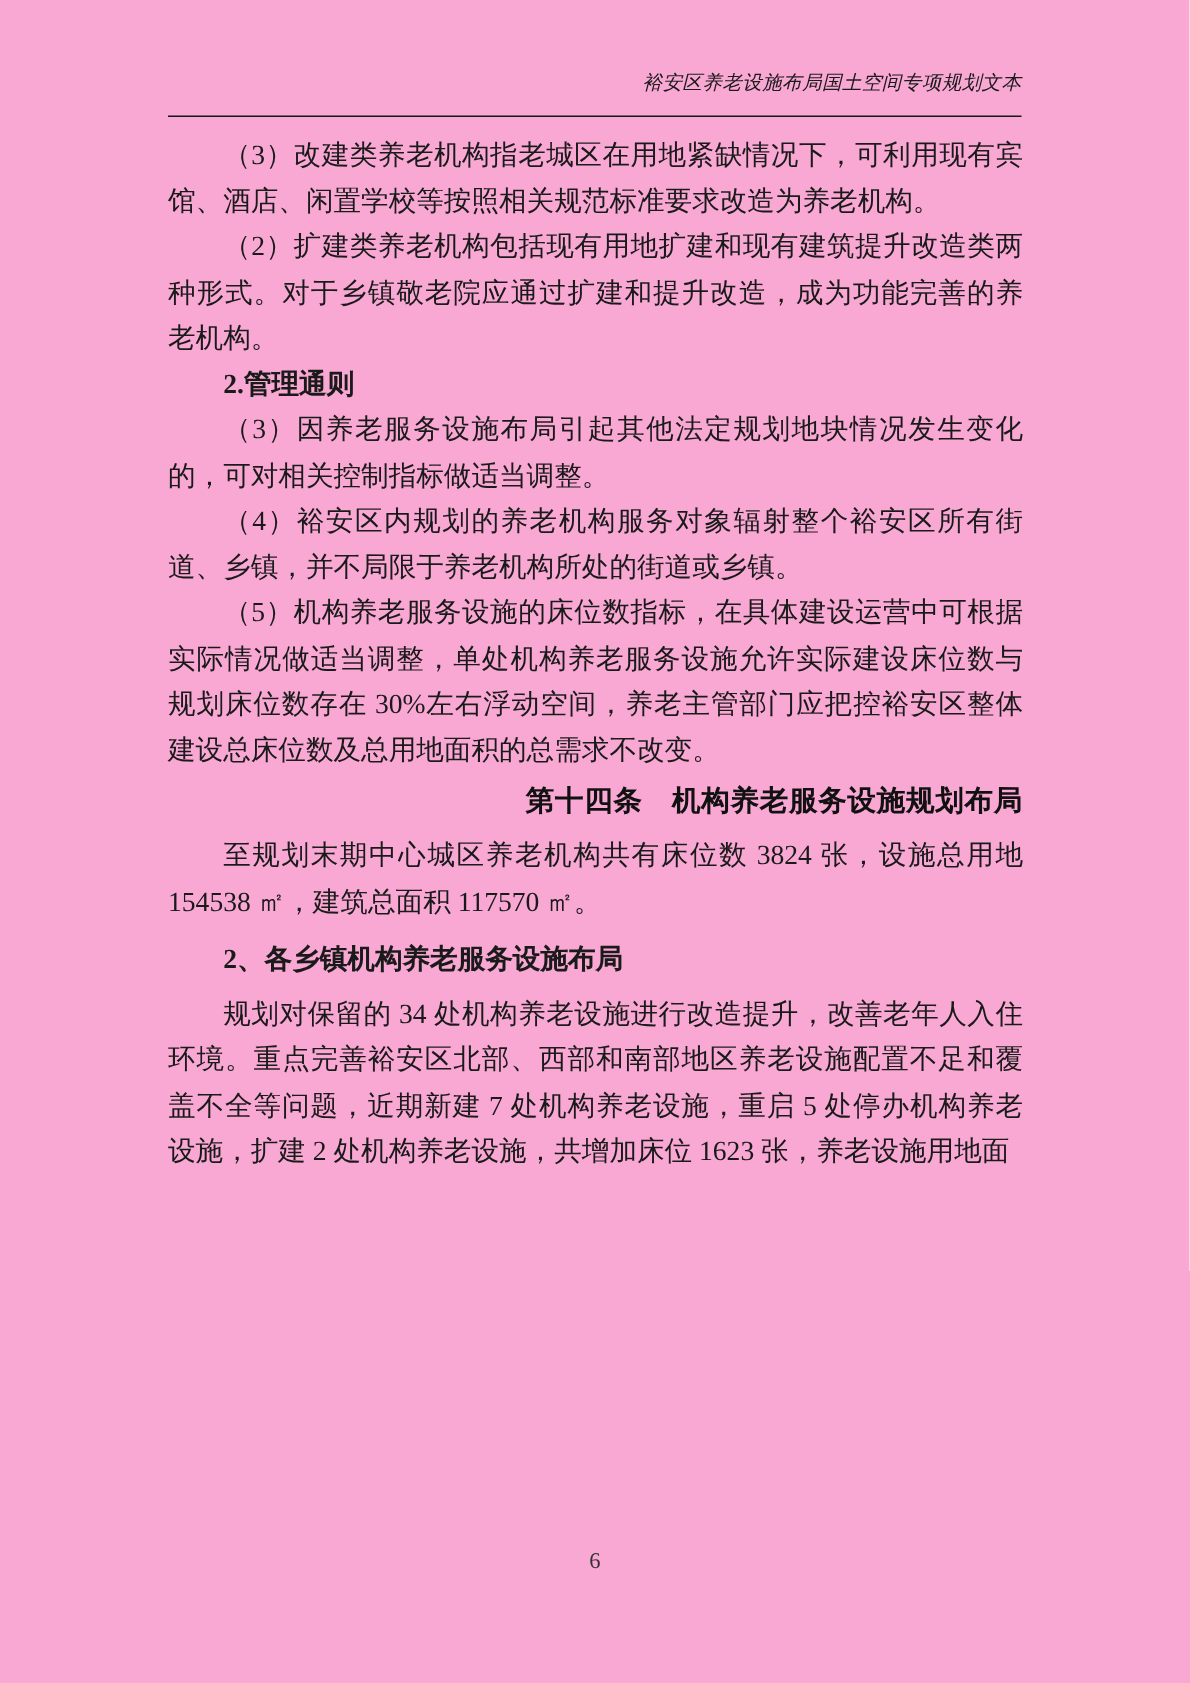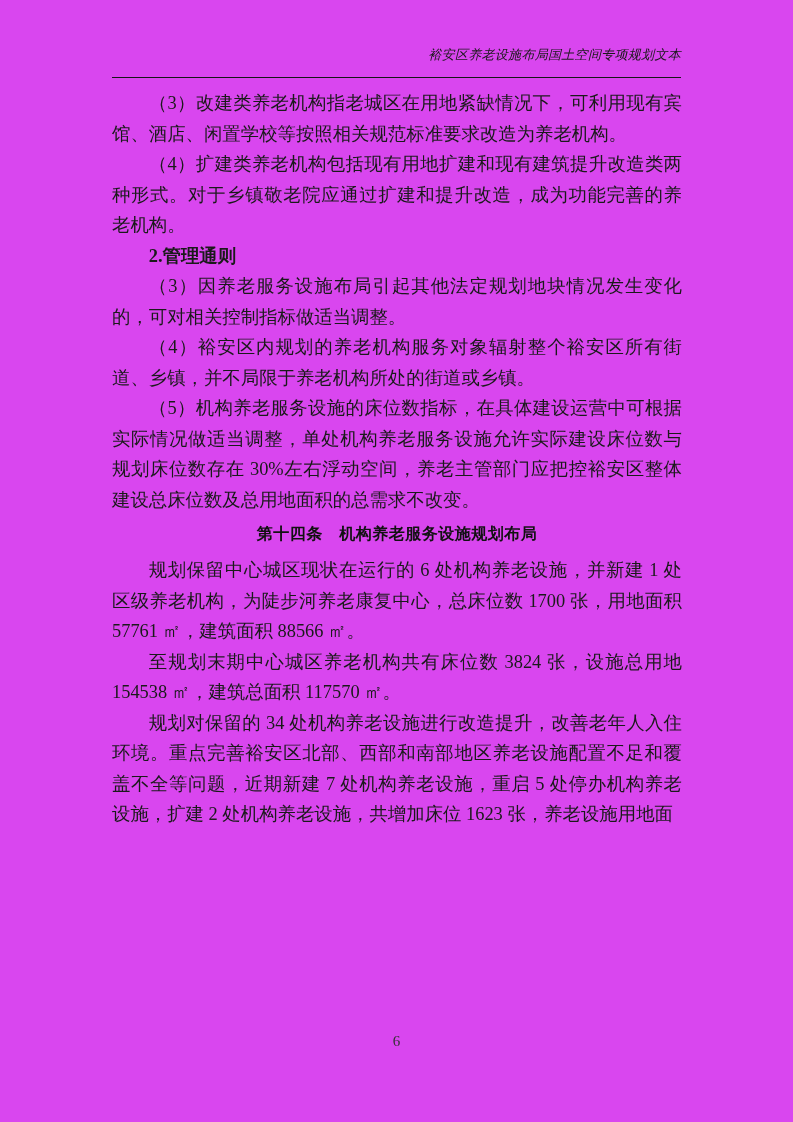--- a/index.html
+++ b/index.html
@@ -4,21 +4,21 @@
 <style>
   html, body {
     margin: 0;
     padding: 0;
     background: #ffffff;
   }
   .page {
     position: relative;
     width: 793px;
     height: 1122px;
-    background: #d946ef;
+    background: #f9a8d4;
     font-family: "Liberation Serif", serif;
     color: #1a1a1a;
     overflow: hidden;
   }
   .running-header {
     position: absolute;
     top: 46px;
     left: 112px;
     right: 112px;
     text-align: right;
@@ -52,29 +52,29 @@
   }
   .subheading {
     font-weight: bold;
     font-family: Liberation Serif, serif;
   }
   .subheading-spaced {
     margin-top: 8px !important;
     margin-bottom: 6px !important;
   }
   .article-heading {
-    font-family: Liberation Mono, monospace;
-    font-size: 16px;
+    font-family: Liberation Serif, serif;
+    font-size: 19px;
     font-weight: bold;
     line-height: 40px;
     margin: 0;
     text-indent: 0;
     letter-spacing: 0.5px;
     color: #111111;
-    text-align: center;
+    text-align: right;
   }
   .page-footer {
     position: absolute;
     top: 1030px;
     left: 0;
     width: 793px;
     text-align: center;
     font-size: 15px;
     line-height: 22px;
     color: #333333;
@@ -86,39 +86,39 @@
 <div class="page">
 
   <div class="running-header">裕安区养老设施布局国土空间专项规划文本</div>
 
   <div class="header-rule"></div>
 
   <div class="content">
 
     <p>（3）改建类养老机构指老城区在用地紧缺情况下，可利用现有宾馆、酒店、闲置学校等按照相关规范标准要求改造为养老机构。</p>
 
-    <p>（4）扩建类养老机构包括现有用地扩建和现有建筑提升改造类两种形式。对于乡镇敬老院应通过扩建和提升改造，成为功能完善的养老机构。</p>
+    <p>（2）扩建类养老机构包括现有用地扩建和现有建筑提升改造类两种形式。对于乡镇敬老院应通过扩建和提升改造，成为功能完善的养老机构。</p>
 
     <p class="subheading">2.管理通则</p>
 
 
 
     <p>（3）因养老服务设施布局引起其他法定规划地块情况发生变化的，可对相关控制指标做适当调整。</p>
 
     <p>（4）裕安区内规划的养老机构服务对象辐射整个裕安区所有街道、乡镇，并不局限于养老机构所处的街道或乡镇。</p>
 
     <p>（5）机构养老服务设施的床位数指标，在具体建设运营中可根据实际情况做适当调整，单处机构养老服务设施允许实际建设床位数与规划床位数存在 30%左右浮动空间，养老主管部门应把控裕安区整体建设总床位数及总用地面积的总需求不改变。</p>
 
     <h2 class="article-heading">第十四条　机构养老服务设施规划布局</h2>
 
 
-    <p>规划保留中心城区现状在运行的 6 处机构养老设施，并新建 1 处区级养老机构，为陡步河养老康复中心，总床位数 1700 张，用地面积 57761 ㎡，建筑面积 88566 ㎡。</p>
 
     <p>至规划末期中心城区养老机构共有床位数 3824 张，设施总用地 154538 ㎡，建筑总面积 117570 ㎡。</p>
 
+    <p class="subheading subheading-spaced">2、各乡镇机构养老服务设施布局</p>
 
     <p>规划对保留的 34 处机构养老设施进行改造提升，改善老年人入住环境。重点完善裕安区北部、西部和南部地区养老设施配置不足和覆盖不全等问题，近期新建 7 处机构养老设施，重启 5 处停办机构养老设施，扩建 2 处机构养老设施，共增加床位 1623 张，养老设施用地面</p>
 
   </div>
 
   <div class="page-footer">6</div>
 
 </div>
 
 </body></html>

